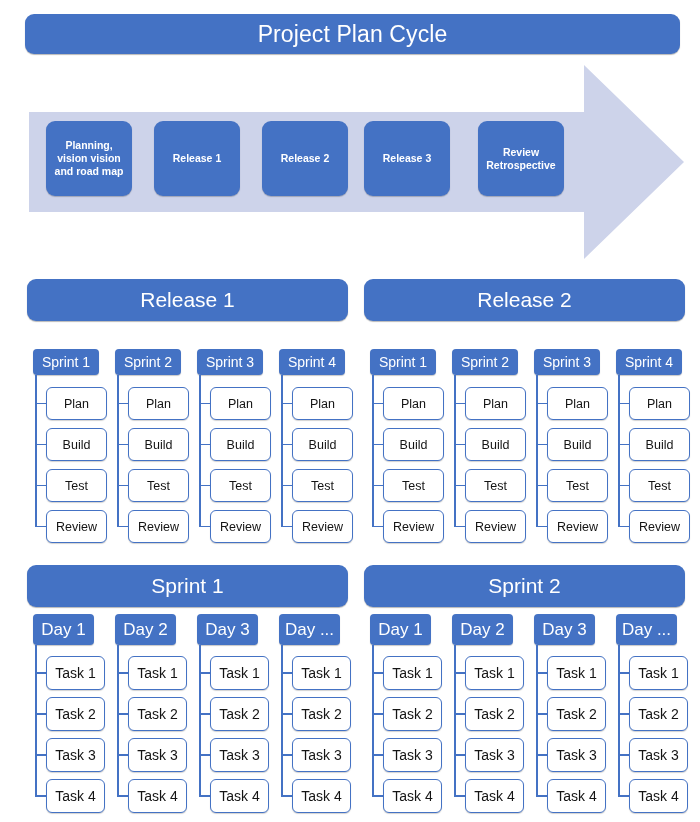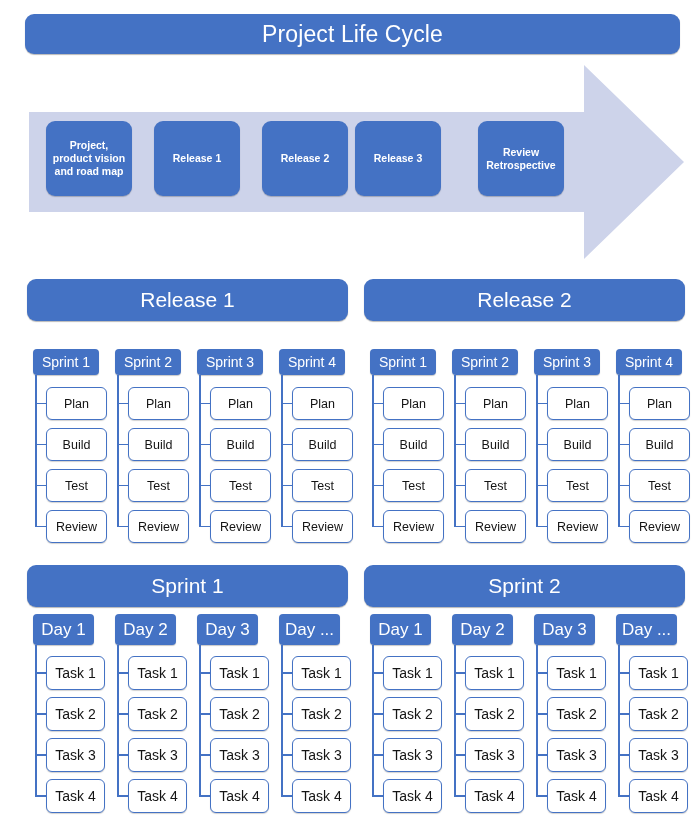--- a/index.html
+++ b/index.html
@@ -126,31 +126,31 @@
 
   
   .lvl-day .tree-head { width: 61px; height: 31px; font-size: 17px; }
   .lvl-day .tree-node { width: 59px; height: 34px; font-size: 14px; }
 </style>
 </head>
 <body>
 
 <div id="canvas">
 
-  <div class="bar title-bar">Project Life Cycle</div>
+  <div class="bar title-bar">Project Plan Cycle</div>
 
   <svg class="arrow-svg" viewBox="0 0 660 200">
     <polygon id="arrow-shape" points="2,50 557,50 557,3 657,100 557,197 557,150 2,150" fill="#CDD3EA"></polygon>
   </svg>
 
   <div id="phase-layer">
-      <div class="phase-box" style="left: 46px;">Project, product vision and road map</div>
+      <div class="phase-box" style="left: 46px;">Planning, vision vision and road map</div>
       <div class="phase-box" style="left: 154px;">Release 1</div>
       <div class="phase-box" style="left: 262px;">Release 2</div>
-      <div class="phase-box" style="left: 355px;">Release 3</div>
+      <div class="phase-box" style="left: 364px;">Release 3</div>
       <div class="phase-box" style="left: 478px;">Review Retrospective</div>
     </div>
 
   <div class="bar release-bar r1">Release 1</div>
   <div class="bar release-bar r2">Release 2</div>
 
   <div class="bar sprintsec-bar s1">Sprint 1</div>
   <div class="bar sprintsec-bar s2">Sprint 2</div>
 
   <div id="release-trees">

